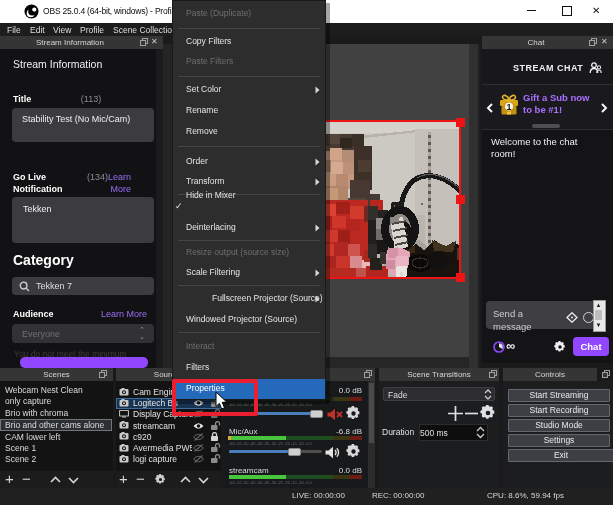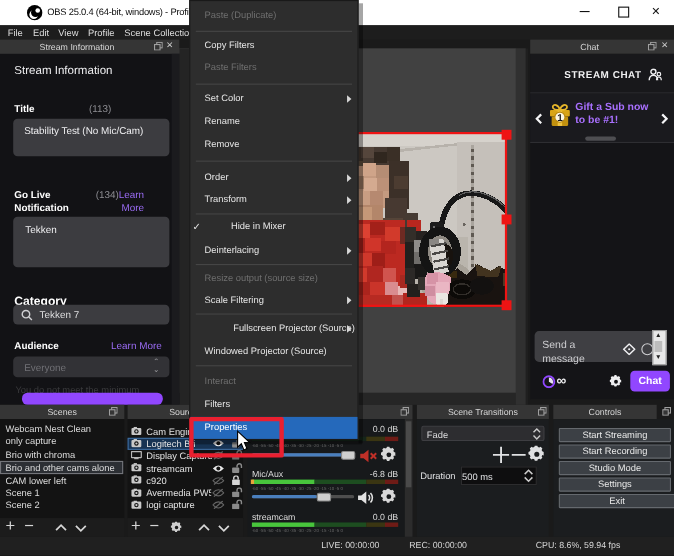--- a/index.html
+++ b/index.html
@@ -179,21 +179,21 @@
   <div class="abs" style="left:0;top:49px;width:163px;height:319px;background:#121215;"></div>
   <div class="abs" style="left:156px;top:49px;width:7px;height:319px;background:#1b1b1e;"></div>
   <div class="abs" style="left:13px;top:58px;color:#efeff1;font-size:10.5px;">Stream Information</div>
   <div class="abs" style="left:13px;top:94px;color:#fff;font-size:9px;font-weight:bold;">Title <span style="color:#8d8d92;font-weight:normal;padding-left:47px;">(113)</span></div>
   <div class="abs" style="left:12px;top:108px;width:142px;height:34px;background:#3c3c40;border-radius:4px;"></div>
   <div class="abs" style="left:22px;top:114px;color:#efeff1;font-size:9px;">Stability Test (No Mic/Cam)</div>
   <div class="abs" style="left:13px;top:171px;width:140px;color:#fff;font-size:9px;font-weight:bold;line-height:12px;">Go Live<br>Notification</div>
   <div class="abs" style="left:86px;top:171px;width:45px;color:#8d8d92;font-size:9px;line-height:12px;text-align:right;">(134)<span style="color:#9b6cf5;">Learn More</span></div>
   <div class="abs" style="left:12px;top:197px;width:142px;height:46px;background:#3c3c40;border-radius:4px;"></div>
   <div class="abs" style="left:23px;top:204px;color:#efeff1;font-size:9px;">Tekken</div>
-  <div class="abs" style="left:13px;top:268px;color:#fff;font-size:11px;font-weight:bold;">Category</div>
+  <div class="abs" style="left:13px;top:252px;color:#fff;font-size:14px;font-weight:bold;">Category</div>
   <div class="abs" style="left:12px;top:277px;width:142px;height:18px;background:#3c3c40;border-radius:4px;"></div>
   <svg class="abs" style="left:19px;top:281px;" width="11" height="11" viewBox="0 0 11 11">
     <circle cx="4.6" cy="4.6" r="3.4" fill="none" stroke="#cfcfd2" stroke-width="1.3"></circle>
     <line x1="7.2" y1="7.2" x2="10" y2="10" stroke="#cfcfd2" stroke-width="1.3"></line>
   </svg>
   <div class="abs" style="left:36px;top:281px;color:#dededf;font-size:9px;">Tekken 7</div>
   <div class="abs" style="left:13px;top:309px;color:#fff;font-size:9px;font-weight:bold;">Audience</div>
   <div class="abs" style="left:101px;top:309px;color:#9b6cf5;font-size:9px;">Learn More</div>
   <div class="abs" style="left:12px;top:324px;width:142px;height:19px;background:#323236;border-radius:4px;"></div>
   <div class="abs" style="left:22px;top:329px;color:#707075;font-size:9px;">Everyone</div>
@@ -230,20 +230,21 @@
   </svg>
   <div class="abs" style="left:523px;top:92px;width:70px;color:#a970ff;font-size:9.5px;font-weight:bold;line-height:12px;">Gift a Sub now to be #1!</div>
   <svg class="abs" style="left:486px;top:103px;" width="8" height="10" viewBox="0 0 8 10">
       <path d="M6 1 L2 5 L6 9" fill="none" stroke="#f5f5f7" stroke-width="2"></path>
     </svg>
   <svg class="abs" style="left:600px;top:103px;" width="8" height="10" viewBox="0 0 8 10">
       <path d="M2 1 L6 5 L2 9" fill="none" stroke="#f5f5f7" stroke-width="2"></path>
     </svg>
   <div class="abs" style="left:532px;top:124px;width:28px;height:4px;background:#4e4e52;border-radius:2px;"></div>
 
+  <div class="abs" style="left:491px;top:136px;width:100px;color:#efeff1;font-size:9.5px;line-height:11.5px;">Welcome to the chat room!</div>
 
   <div class="abs" style="left:486px;top:301px;width:119px;height:28px;background:#3f3f43;border-radius:4px;"></div>
   <div class="abs" style="left:493px;top:307px;width:80px;height:25px;overflow:hidden;color:#cfcfd2;font-size:9.5px;line-height:13px;">Send a<br>message</div>
   <svg class="abs" style="left:566px;top:312px;" width="12" height="11" viewBox="0 0 12 11">
     <path d="M6 0.8 L11 5.5 L6 10.2 L1 5.5 Z" fill="none" stroke="#efeff1" stroke-width="1.3"></path>
     <circle cx="6" cy="5.5" r="1" fill="#efeff1"></circle>
   </svg>
   <div class="abs" style="left:583px;top:312px;width:9px;height:9px;border:1px solid #cfcfd2;border-radius:50%;"></div>
   <div class="abs" style="left:593px;top:300px;width:11px;height:30px;background:#e8e8e8;border:1px solid #9a9a9a;"></div>
   <div class="abs" style="left:595.5px;top:302px;color:#222;font-size:6px;line-height:6px;">▲</div>
@@ -511,21 +512,21 @@
   <div class="abs" style="left:186px;top:105.0px;color:#e6e6e6;font-size:8.5px;line-height:10px;white-space:nowrap;z-index:52;">Rename</div>
   <div class="abs" style="left:186px;top:126.0px;color:#e6e6e6;font-size:8.5px;line-height:10px;white-space:nowrap;z-index:52;">Remove</div>
   <div class="abs" style="left:186px;top:156.0px;color:#e6e6e6;font-size:8.5px;line-height:10px;white-space:nowrap;z-index:52;">Order</div>
   <svg class="abs" style="left:315px;top:157.5px;z-index:52;" width="5" height="8" viewBox="0 0 5 8">
       <path d="M0.5 0.5 L4.5 4 L0.5 7.5 Z" fill="#d8d8d8"></path>
     </svg>
   <div class="abs" style="left:186px;top:176.0px;color:#e6e6e6;font-size:8.5px;line-height:10px;white-space:nowrap;z-index:52;">Transform</div>
   <svg class="abs" style="left:315px;top:177.5px;z-index:52;" width="5" height="8" viewBox="0 0 5 8">
       <path d="M0.5 0.5 L4.5 4 L0.5 7.5 Z" fill="#d8d8d8"></path>
     </svg>
-  <div class="abs" style="left:186px;top:200px;color:#e6e6e6;font-size:8.5px;line-height:10px;white-space:nowrap;z-index:52;margin-left:24px;">Hide in Mixer</div>
+  <div class="abs" style="left:186px;top:190px;color:#e6e6e6;font-size:8.5px;line-height:10px;white-space:nowrap;z-index:52;">Hide in Mixer</div>
   <div class="abs" style="left:175px;top:201.0px;color:#e6e6e6;font-size:9px;z-index:52;">✓</div>
   <div class="abs" style="left:186px;top:222.0px;color:#e6e6e6;font-size:8.5px;line-height:10px;white-space:nowrap;z-index:52;">Deinterlacing</div>
   <svg class="abs" style="left:315px;top:223.5px;z-index:52;" width="5" height="8" viewBox="0 0 5 8">
       <path d="M0.5 0.5 L4.5 4 L0.5 7.5 Z" fill="#d8d8d8"></path>
     </svg>
   <div class="abs" style="left:186px;top:247.0px;color:#6f6f6f;font-size:8.5px;line-height:10px;white-space:nowrap;z-index:52;">Resize output (source size)</div>
   <div class="abs" style="left:186px;top:267.0px;color:#e6e6e6;font-size:8.5px;line-height:10px;white-space:nowrap;z-index:52;">Scale Filtering</div>
   <svg class="abs" style="left:315px;top:268.5px;z-index:52;" width="5" height="8" viewBox="0 0 5 8">
       <path d="M0.5 0.5 L4.5 4 L0.5 7.5 Z" fill="#d8d8d8"></path>
     </svg>

